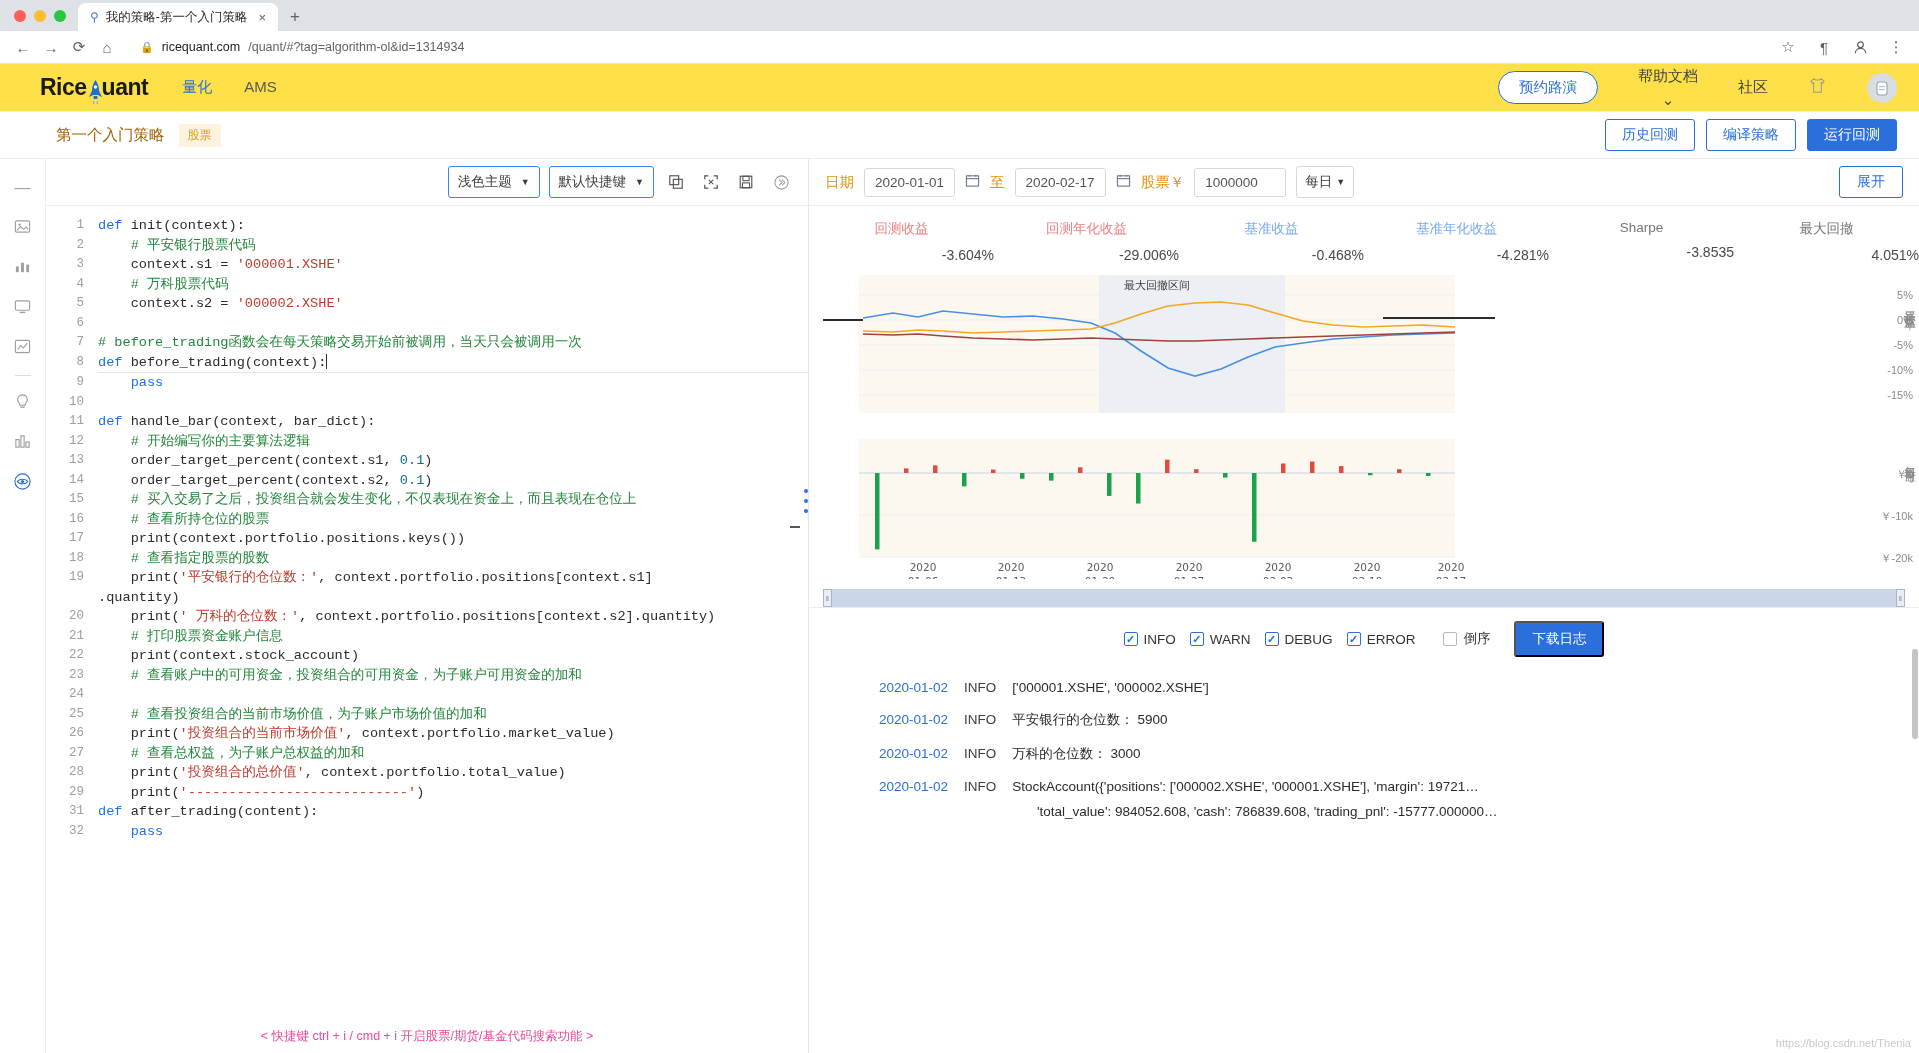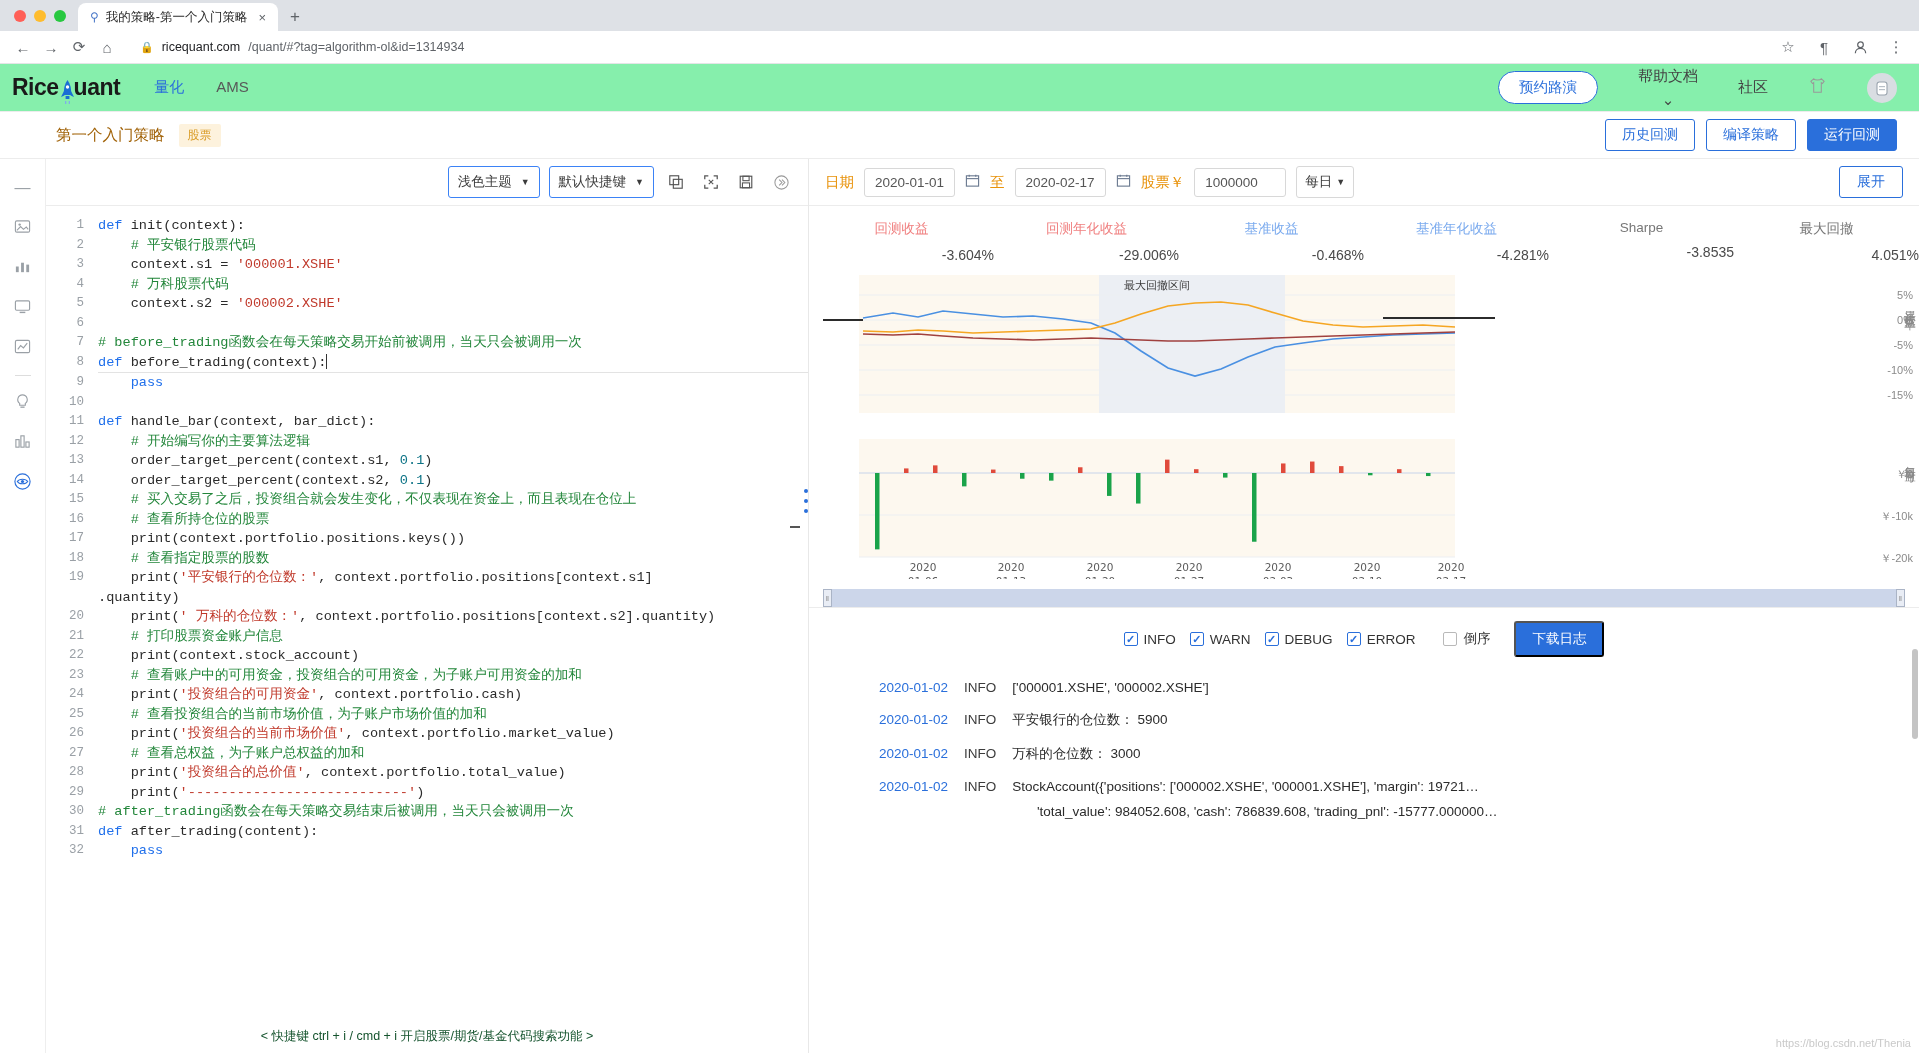--- a/index.html
+++ b/index.html
@@ -38,22 +38,22 @@
     flex: 1; height: 24px; display: flex; align-items: center; gap: 8px;
     margin: 0 8px; padding: 0 10px; font-size: 12.5px; color: #202124;
   }
   .lock { font-size: 11px; color: #5f6368; }
   .url-host { color: #202124; }
   .url-path { color: #5f6368; }
   .nav-right { display: flex; align-items: center; gap: 10px; color: #5f6368; font-size: 14px; }
 
   
   .app-header {
-    height: 48px; background: #86efac; display: flex; align-items: center;
-    padding: 0 22px 0 12px; border-bottom: 1px solid #ececec;
+    height: 48px; background: #fde047; display: flex; align-items: center;
+    padding: 0 22px 0 40px; border-bottom: 1px solid #ececec;
   }
   .logo { display: flex; align-items: baseline; font-size: 23px; font-weight: bold; color: #1a1a1a;
           letter-spacing: -0.5px; position: relative; }
   .logo .rocket { display: inline-block; width: 15px; position: relative; }
   .logo .rocket svg { position: absolute; top: -17px; left: 0; }
   .nav-links { display: flex; gap: 32px; margin-left: 34px; font-size: 15px; }
   .nav-links .active { color: #2a6fdb; }
   .nav-links .plain { color: #585858; }
   .header-right { margin-left: auto; display: flex; align-items: center; gap: 40px; }
   .btn-outline-round {
@@ -111,21 +111,21 @@
   .ct { color: #2b2b2b; }
   .kw { color: #1f6feb; }
   .cm { color: #22863a; }
   .st { color: #c0392b; }
   .nm { color: #0b7285; }
   .fn { color: #2b2b2b; }
   .cl.cursorline .ct { border-bottom: 1px solid #e3e3e3; display: inline-block; min-width: 100%; }
   .cursor { display: inline-block; width: 1px; height: 15px; background: #333;
             vertical-align: -3px; }
   .hint-bar { position: absolute; bottom: 8px; left: 0; right: 0; text-align: center;
-              font-size: 12.5px; color: #14532d; font-family: "Liberation Sans", sans-serif; }
+              font-size: 12.5px; color: #ec4899; font-family: "Liberation Sans", sans-serif; }
   .fold-mark { position: absolute; right: 8px; top: 320px; width: 10px; height: 2px; background: #555; }
 
   
   .right-pane { flex: 1; display: flex; flex-direction: column; background: #fff; position: relative; }
   .bt-toolbar { height: 47px; display: flex; align-items: center; gap: 10px;
                 padding: 0 16px; border-bottom: 1px solid #ececec; }
   .lbl-o { color: #e8920a; font-size: 14.5px; }
   .inp { border: 1px solid #d8d8d8; border-radius: 3px; font-size: 13.5px;
          color: #555; padding: 6px 10px; background: #fff; }
   .cal { color: #6b7a90; font-size: 14px; }
@@ -387,27 +387,26 @@
           <div class="cl"><span class="ln">15</span><span class="ct">    <span class="cm"># 买入交易了之后，投资组合就会发生变化，不仅表现在资金上，而且表现在仓位上</span></span></div>
           <div class="cl"><span class="ln">16</span><span class="ct">    <span class="cm"># 查看所持仓位的股票</span></span></div>
           <div class="cl"><span class="ln">17</span><span class="ct">    <span class="ct">print(context.portfolio.positions.keys())</span></span></div>
           <div class="cl"><span class="ln">18</span><span class="ct">    <span class="cm"># 查看指定股票的股数</span></span></div>
           <div class="cl"><span class="ln">19</span><span class="ct">    <span class="ct">print(</span><span class="st">'平安银行的仓位数：'</span><span class="ct">, context.portfolio.positions[context.s1]</span></span></div>
           <div class="cl"><span class="ln"></span><span class="ct"><span class="ct">.quantity)</span></span></div>
           <div class="cl"><span class="ln">20</span><span class="ct">    <span class="ct">print(</span><span class="st">' 万科的仓位数：'</span><span class="ct">, context.portfolio.positions[context.s2].quantity)</span></span></div>
           <div class="cl"><span class="ln">21</span><span class="ct">    <span class="cm"># 打印股票资金账户信息</span></span></div>
           <div class="cl"><span class="ln">22</span><span class="ct">    <span class="ct">print(context.stock_account)</span></span></div>
           <div class="cl"><span class="ln">23</span><span class="ct">    <span class="cm"># 查看账户中的可用资金，投资组合的可用资金，为子账户可用资金的加和</span></span></div>
-          <div class="cl"><span class="ln">24</span><span class="ct">    <span class="ct">print(</span><span class="st">'投资组合的可用资金'</span><span class="ct">, context.portfolio.cash)</span></span></div>
+          <div class="cl"><span class="ln">24</span></div>
           <div class="cl"><span class="ln">25</span><span class="ct">    <span class="cm"># 查看投资组合的当前市场价值，为子账户市场价值的加和</span></span></div>
           <div class="cl"><span class="ln">26</span><span class="ct">    <span class="ct">print(</span><span class="st">'投资组合的当前市场价值'</span><span class="ct">, context.portfolio.market_value)</span></span></div>
           <div class="cl"><span class="ln">27</span><span class="ct">    <span class="cm"># 查看总权益，为子账户总权益的加和</span></span></div>
           <div class="cl"><span class="ln">28</span><span class="ct">    <span class="ct">print(</span><span class="st">'投资组合的总价值'</span><span class="ct">, context.portfolio.total_value)</span></span></div>
           <div class="cl"><span class="ln">29</span><span class="ct">    <span class="ct">print(</span><span class="st">'---------------------------'</span><span class="ct">)</span></span></div>
-          <div class="cl"><span class="ln">30</span><span class="ct"><span class="cm"># after_trading函数会在每天策略交易结束后被调用，当天只会被调用一次</span></span></div>
           <div class="cl"><span class="ln">31</span><span class="ct"><span class="kw">def </span><span class="fn">after_trading(content):</span></span></div>
           <div class="cl"><span class="ln">32</span><span class="ct">    <span class="kw">pass</span></span></div>
         </div>
       <div class="fold-mark"></div>
       <div class="hint-bar">&lt; 快捷键 ctrl + i / cmd + i 开启股票/期货/基金代码搜索功能 &gt;</div>
     </div>
   </div>
 
   <div class="right-pane">
     <div class="drag-dots">

